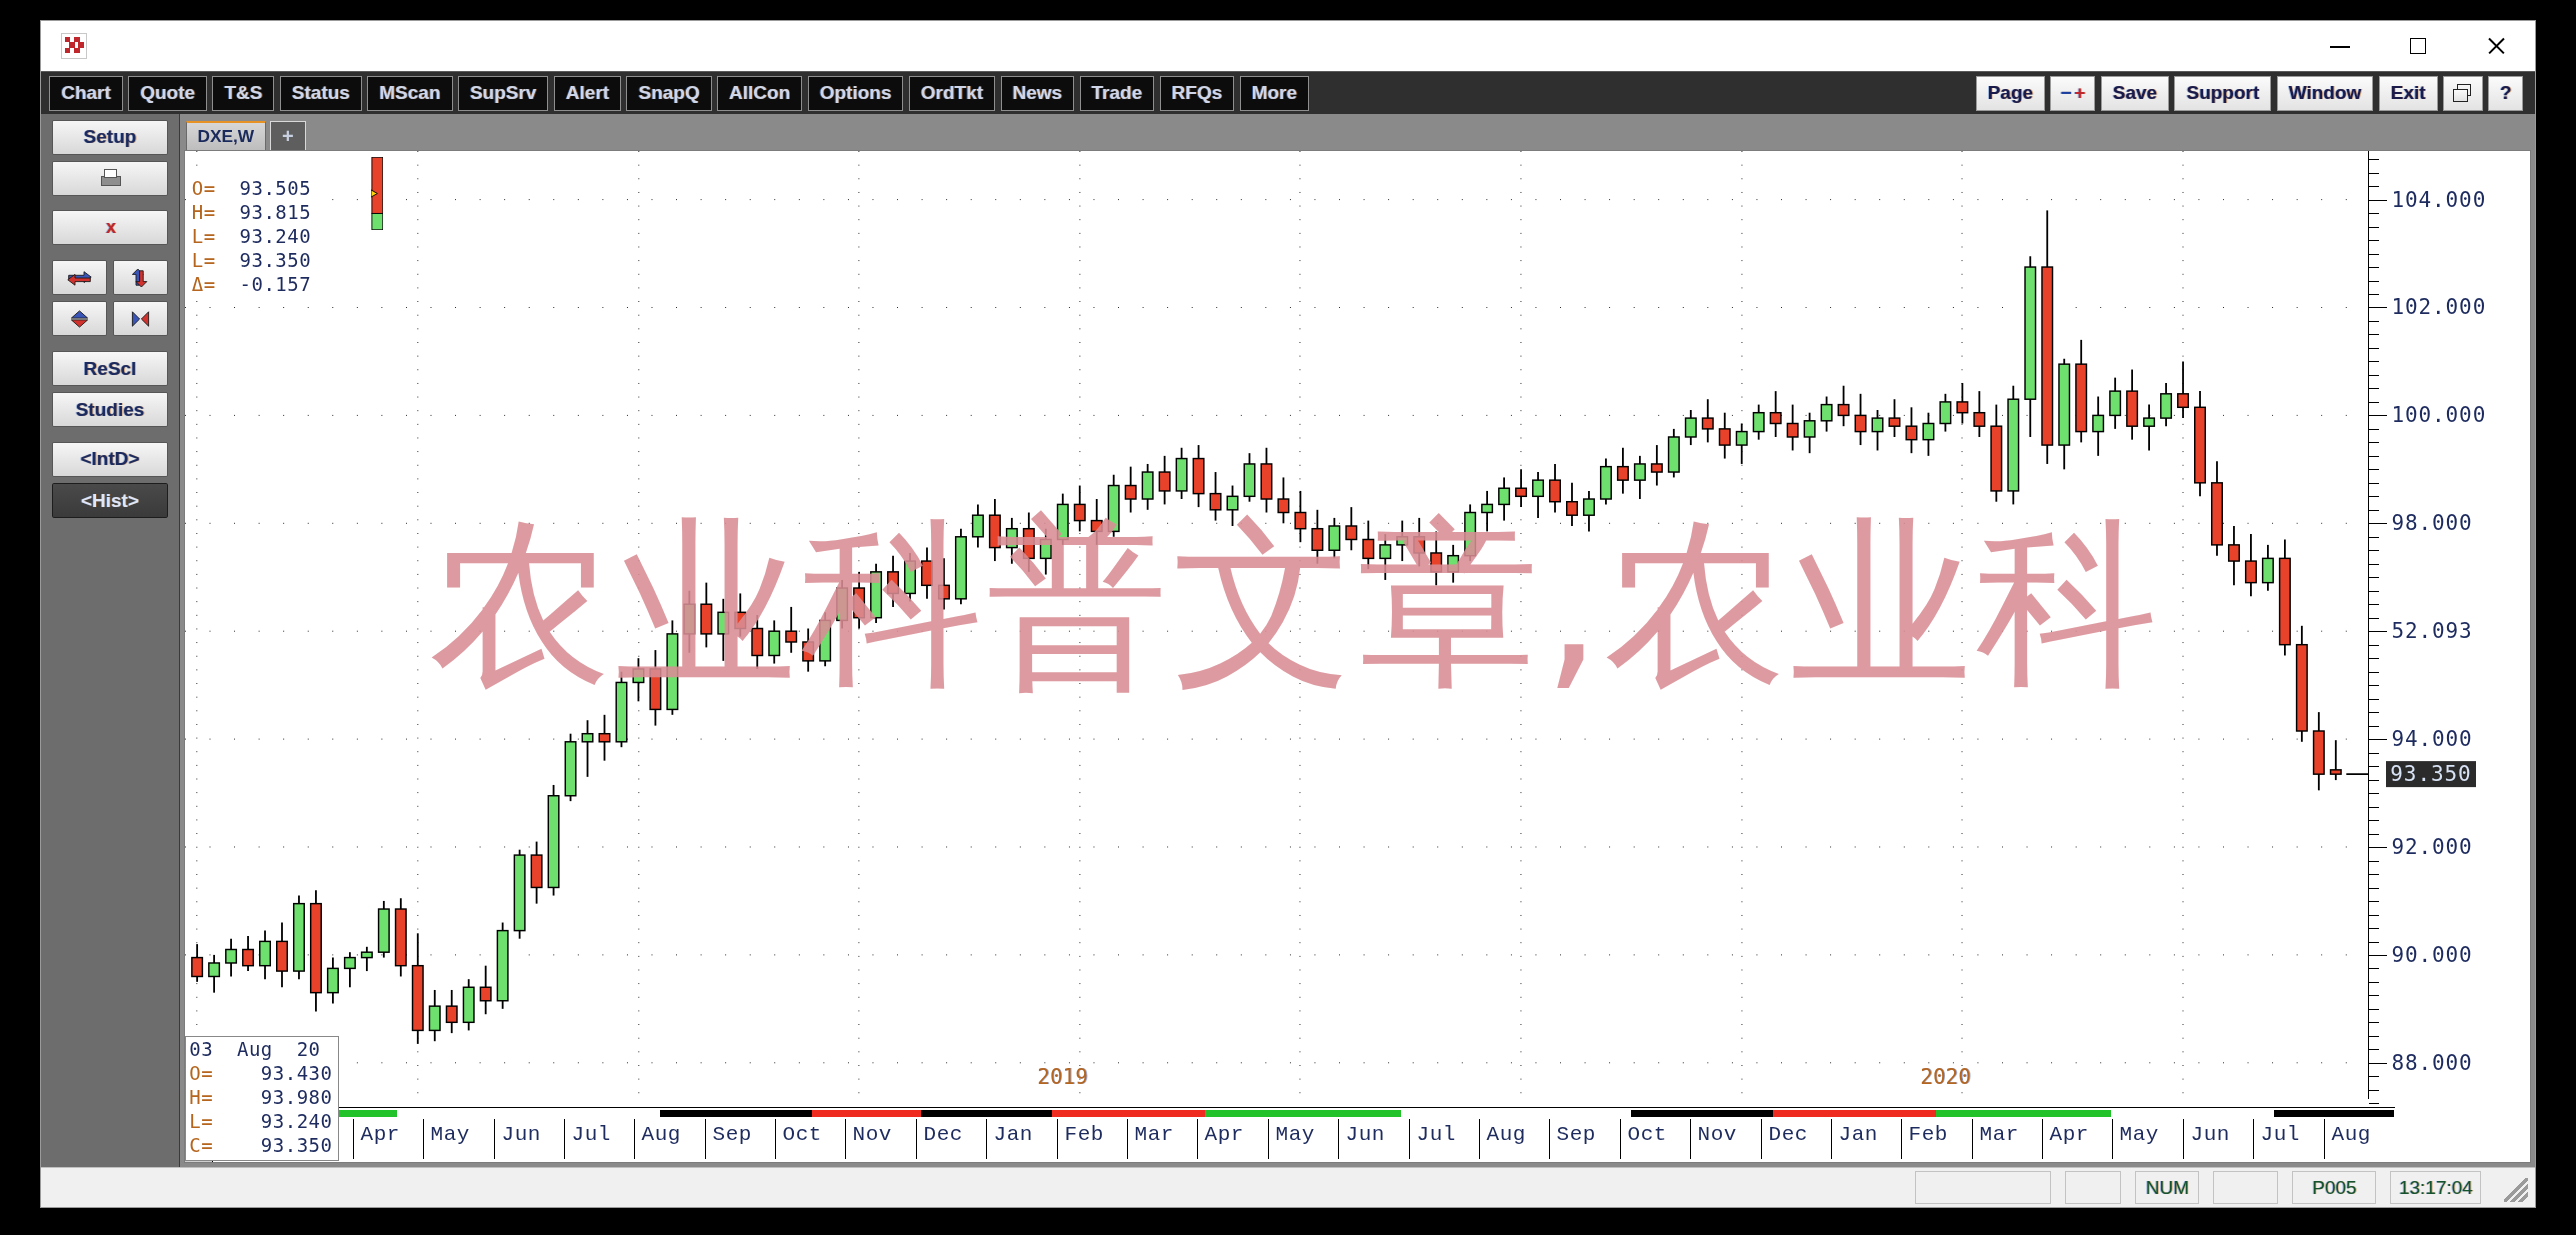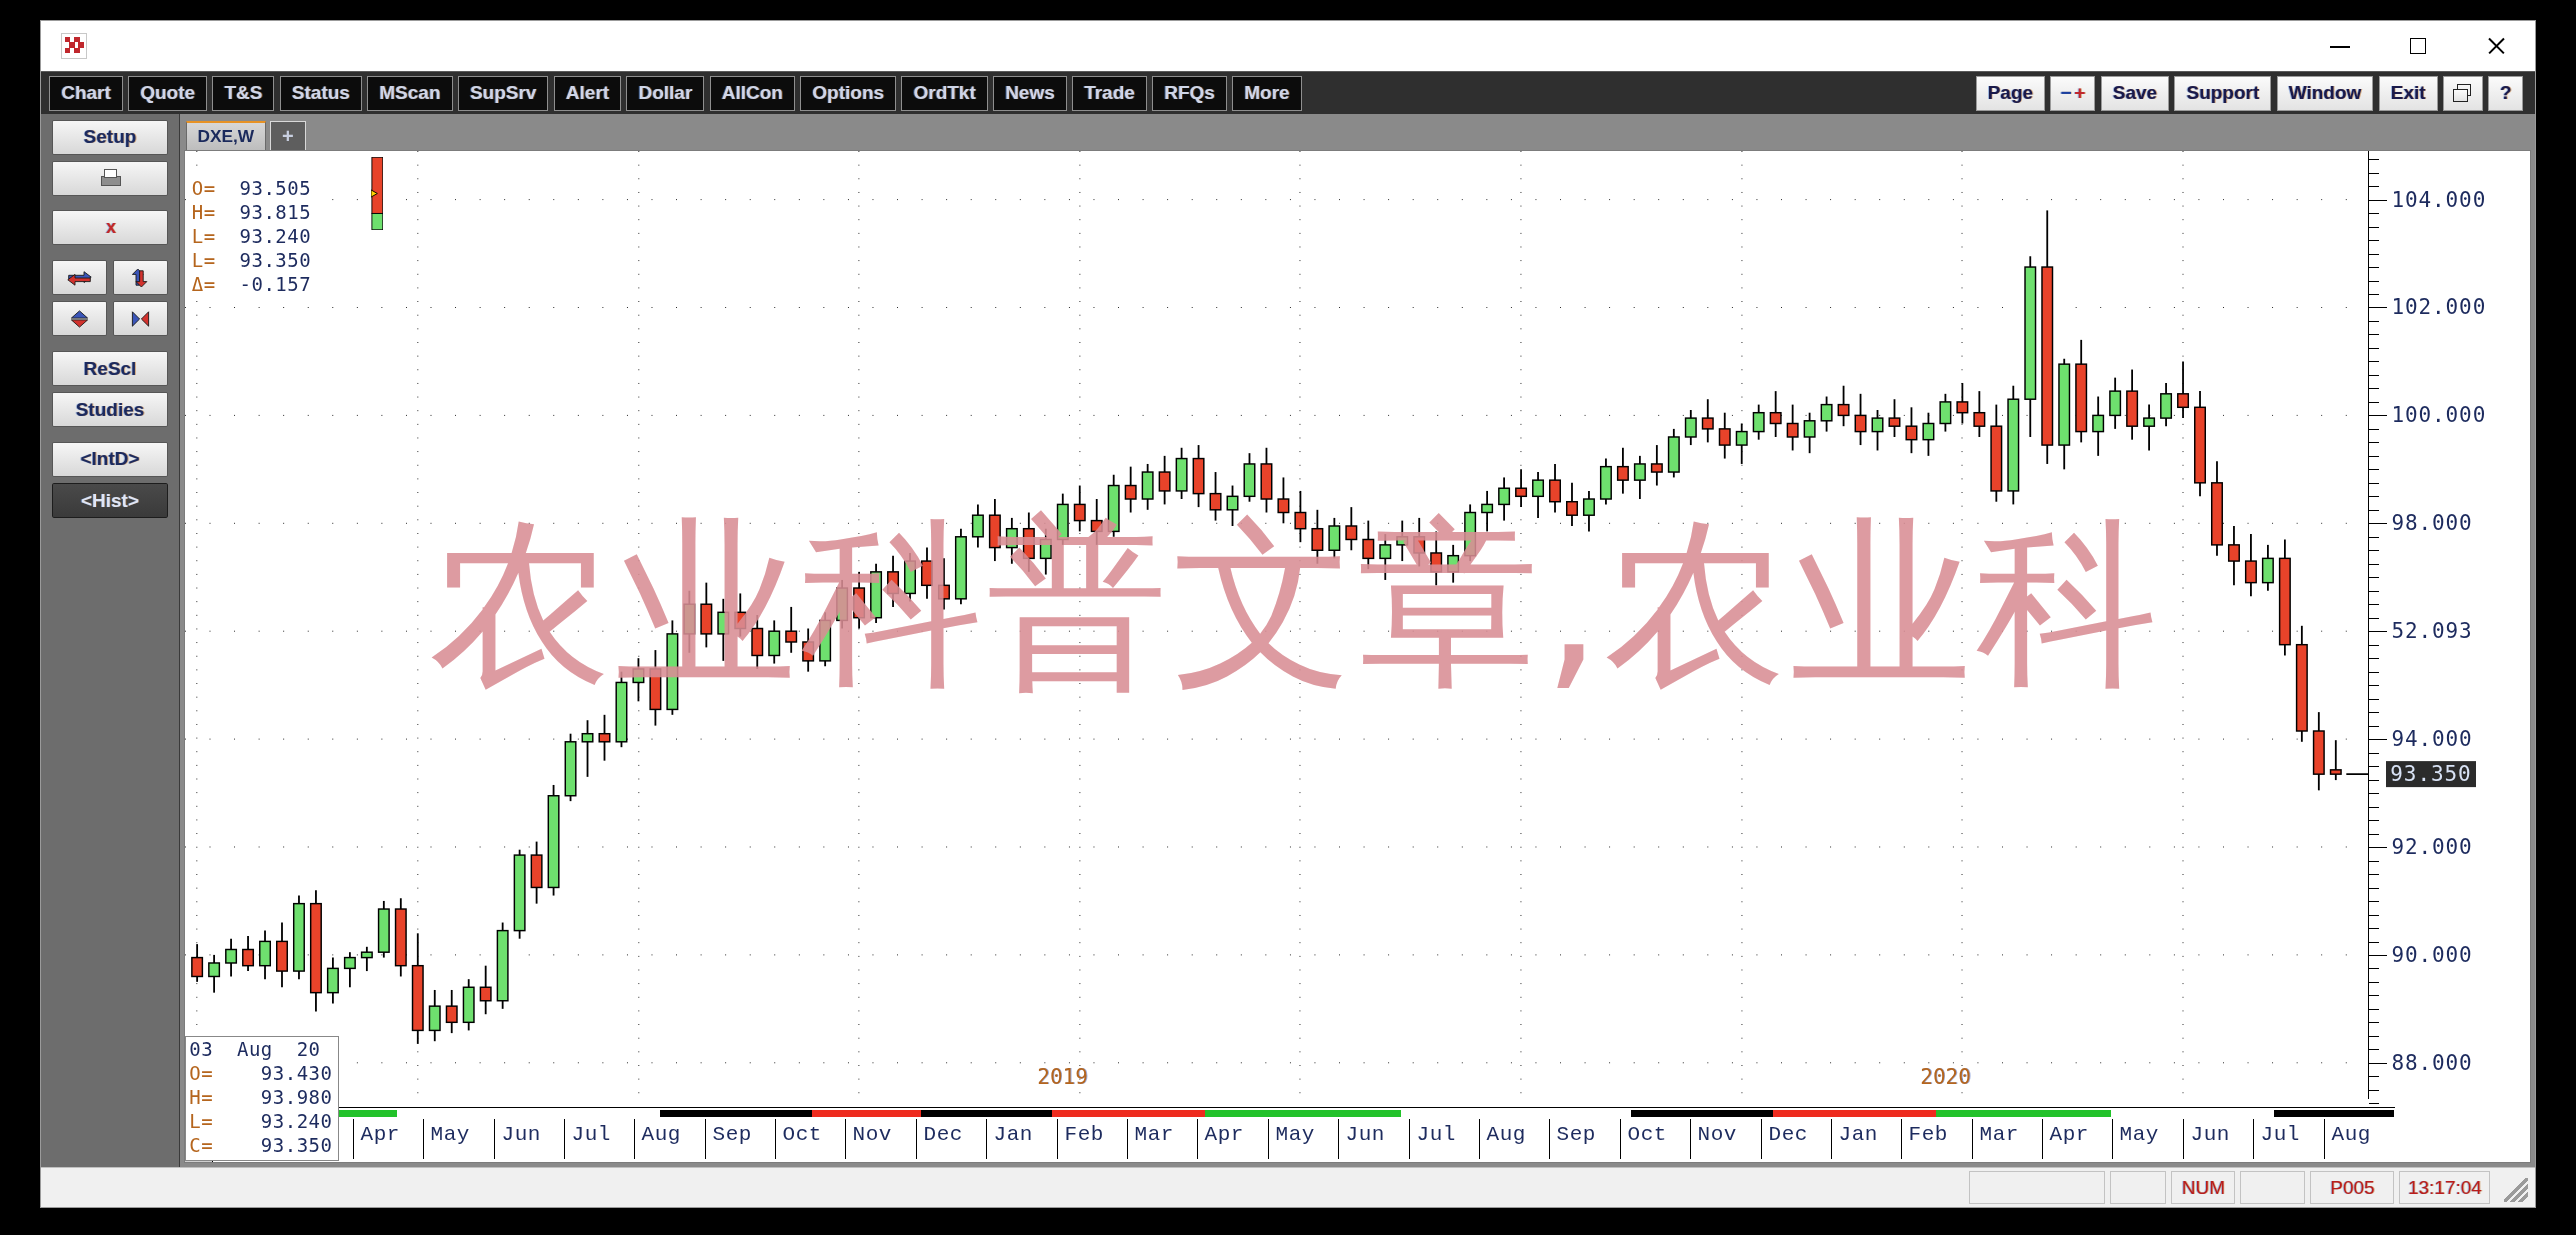--- a/index.html
+++ b/index.html
@@ -193,23 +193,23 @@
   #left-scroll{
     position:absolute;left:0;bottom:0;width:27px;height:55px;background:#cfcfcf;border-right:0.9px solid #000;
   }
 
   
   #statusbar{
     height:40px;flex:0 0 auto;background:#f0f0f0;border-top:0.9px solid #c0c0c0;
     display:flex;align-items:stretch;justify-content:flex-end;padding:2.7px 3.6px 2.7px 0;box-sizing:border-box;
   }
   .sb-cell{
-    border:0.9px solid #c3c3c3;background:#f0f0f0;margin-left:5px;
+    border:0.9px solid #c3c3c3;background:#f0f0f0;margin-left:14px;
     display:flex;align-items:center;justify-content:center;
-    font-size:19px;color:#b91c1c;
+    font-size:19px;color:#14532d;
     text-shadow:0.9px 0 0 rgba(190,110,30,.45), -0.9px 0 0 rgba(60,110,200,.4);
     box-sizing:border-box;
   }
   .sb-grip{width:36px;position:relative;border:none;background:transparent;}
   .sb-grip::after{
     content:"";position:absolute;right:3.6px;bottom:2.7px;width:24px;height:24px;
     background:
       linear-gradient(135deg,transparent 45%,#9a9a9a 45%,#9a9a9a 55%,transparent 55%),
       linear-gradient(135deg,transparent 62%,#9a9a9a 62%,#9a9a9a 72%,transparent 72%),
       linear-gradient(135deg,transparent 79%,#9a9a9a 79%,#9a9a9a 89%,transparent 89%);
@@ -244,21 +244,21 @@
 
   <div id="toolbar">
     <div id="toolbar-left" style="display:flex;align-items:center;">
         <div class="tb-btn">Chart</div>
         <div class="tb-btn">Quote</div>
         <div class="tb-btn">T&amp;S</div>
         <div class="tb-btn">Status</div>
         <div class="tb-btn">MScan</div>
         <div class="tb-btn">SupSrv</div>
         <div class="tb-btn">Alert</div>
-        <div class="tb-btn">Dollar</div>
+        <div class="tb-btn">SnapQ</div>
         <div class="tb-btn">AllCon</div>
         <div class="tb-btn">Options</div>
         <div class="tb-btn">OrdTkt</div>
         <div class="tb-btn">News</div>
         <div class="tb-btn">Trade</div>
         <div class="tb-btn">RFQs</div>
         <div class="tb-btn">More</div>
       </div>
     <div id="toolbar-right">
       <div class="tb-btn light">Page</div>

